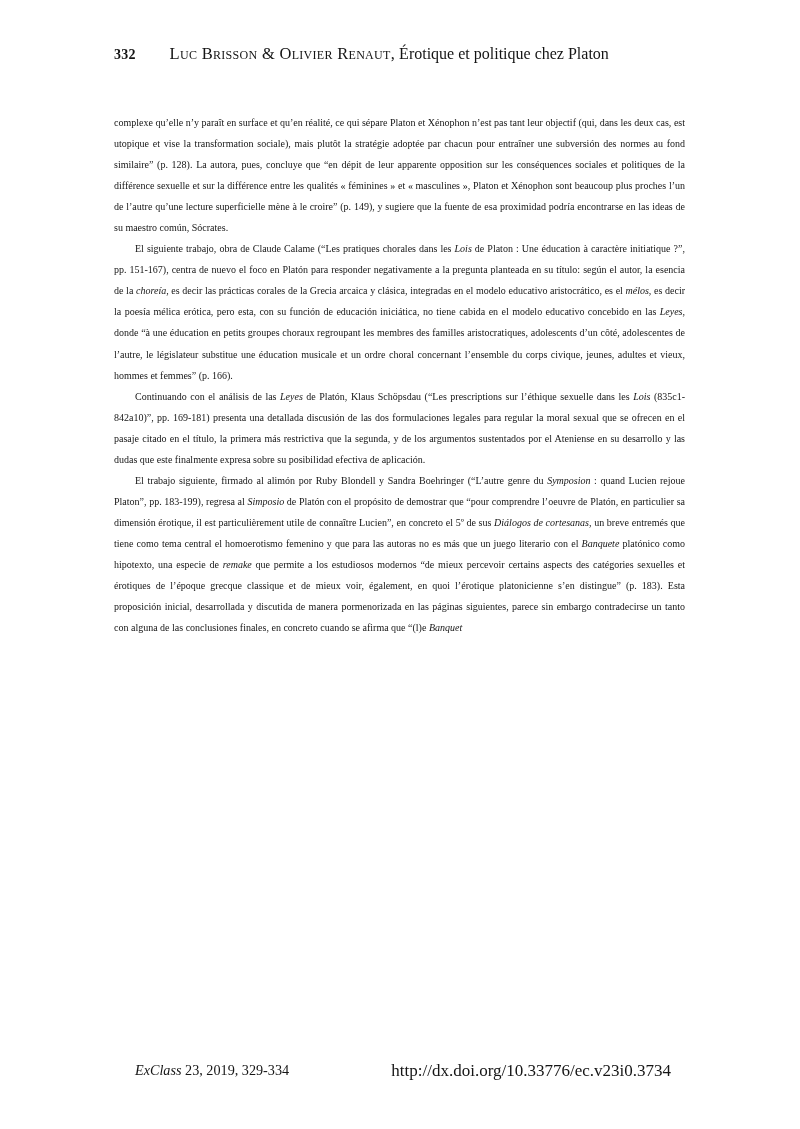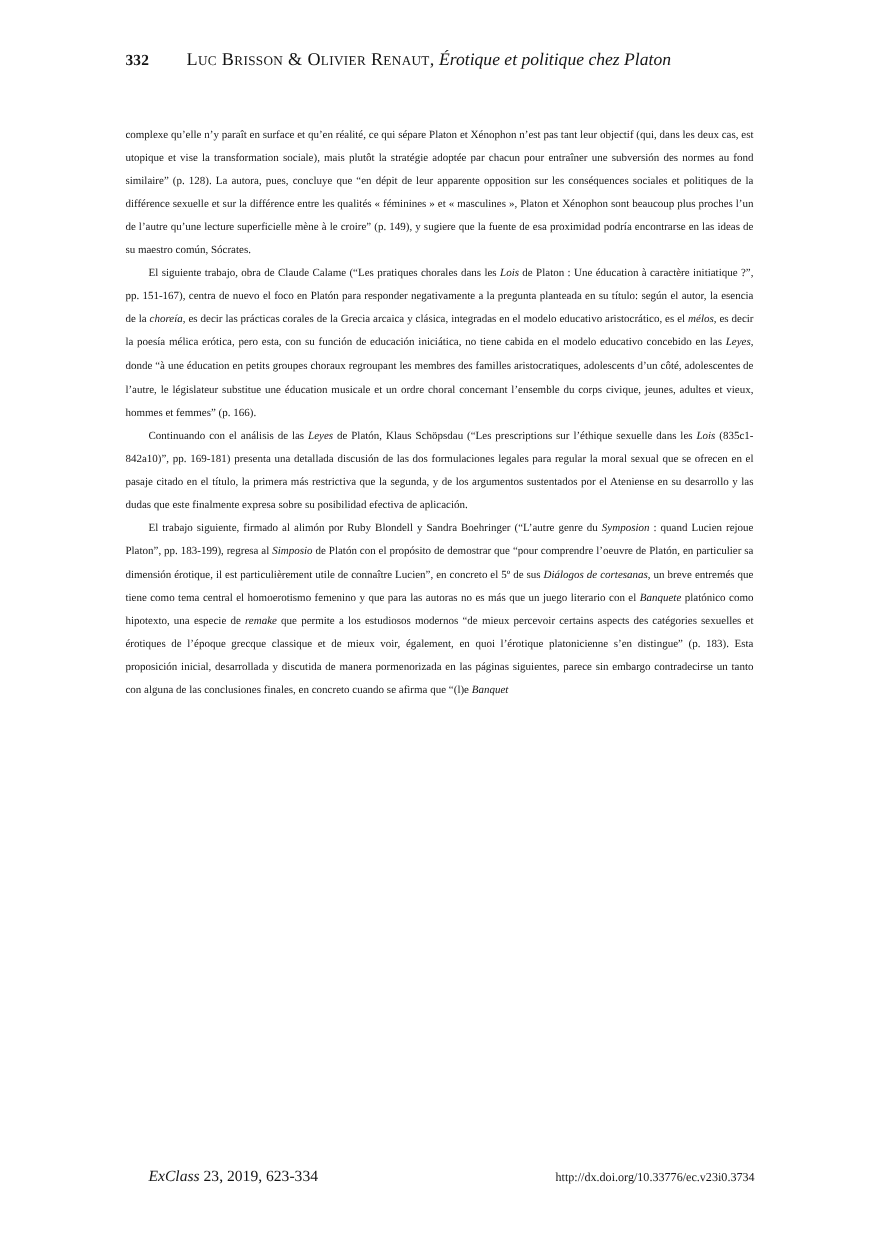--- a/index.html
+++ b/index.html
@@ -36,21 +36,20 @@
     letter-spacing: 0.2px;
   }
   .head-gap { display: inline-block; width: 34px; }
   .smallcaps {
     font-variant: small-caps;
     font-size: 16.5px;
     letter-spacing: 0.3px;
     margin-top: 40px;
   }
   .head-title {
-    font-style: italic;
     font-size: 16px;
   }
   
   .textblock {
     position: absolute;
     left: 114px;
     top: 112px;
     width: 571px;
   }
   p.para {
@@ -80,23 +79,23 @@
   }
   .footer-left {
     position: absolute;
     left: 0;
     top: 0;
     white-space: nowrap;
   }
   .footer-left .jrn { font-style: italic; margin-left: 21px; }
   .footer-right {
     position: absolute;
-    right: 0;
+    right: 15px;
     top: 1px;
-    font-size: 11px;
+    font-size: 17px;
     white-space: nowrap;
   }
 </style>
 </head>
 <body>
 
 <div class="page">
 
   <div class="running-head">
     <span class="folio">332</span><span class="head-gap"></span><span class="smallcaps">Luc Brisson &amp; Olivier Renaut,</span> <span class="head-title">Érotique et politique chez Platon</span>
@@ -104,18 +103,18 @@
 
   <div class="textblock">
       <p class="para">complexe qu’elle n’y paraît en surface et qu’en réalité, ce qui sépare Platon et Xénophon n’est pas tant leur objectif (qui, dans les deux cas, est utopique et vise la transformation sociale), mais plutôt la stratégie adoptée par chacun pour entraîner une subversión des normes au fond similaire” (p. 128). La autora, pues, concluye que “en dépit de leur apparente opposition sur les conséquences sociales et politiques de la différence sexuelle et sur la différence entre les qualités « féminines » et « masculines », Platon et Xénophon sont beaucoup plus proches l’un de l’autre qu’une lecture superficielle mène à le croire” (p. 149), y sugiere que la fuente de esa proximidad podría encontrarse en las ideas de su maestro común, Sócrates.</p>
       <p class="para indent">El siguiente trabajo, obra de Claude Calame (“Les pratiques chorales dans les <i class="it">Lois</i> de Platon : Une éducation à caractère initiatique ?”, pp. 151-167), centra de nuevo el foco en Platón para responder negativamente a la pregunta planteada en su título: según el autor, la esencia de la <i class="it">choreía</i>, es decir las prácticas corales de la Grecia arcaica y clásica, integradas en el modelo educativo aristocrático, es el <i class="it">mélos</i>, es decir la poesía mélica erótica, pero esta, con su función de educación iniciática, no tiene cabida en el modelo educativo concebido en las <i class="it">Leyes</i>, donde “à une éducation en petits groupes choraux regroupant les membres des familles aristocratiques, adolescents d’un côté, adolescentes de l’autre, le législateur substitue une éducation musicale et un ordre choral concernant l’ensemble du corps civique, jeunes, adultes et vieux, hommes et femmes” (p. 166).</p>
       <p class="para indent">Continuando con el análisis de las <i class="it">Leyes</i> de Platón, Klaus Schöpsdau (“Les prescriptions sur l’éthique sexuelle dans les <i class="it">Lois</i> (835c1-842a10)”, pp. 169-181) presenta una detallada discusión de las dos formulaciones legales para regular la moral sexual que se ofrecen en el pasaje citado en el título, la primera más restrictiva que la segunda, y de los argumentos sustentados por el Ateniense en su desarrollo y las dudas que este finalmente expresa sobre su posibilidad efectiva de aplicación.</p>
       <p class="para indent">El trabajo siguiente, firmado al alimón por Ruby Blondell y Sandra Boehringer (“L’autre genre du <i class="it">Symposion</i> : quand Lucien rejoue Platon”, pp. 183-199), regresa al <i class="it">Simposio</i> de Platón con el propósito de demostrar que “pour comprendre l’oeuvre de Platón, en particulier sa dimensión érotique, il est particulièrement utile de connaître Lucien”, en concreto el 5º de sus <i class="it">Diálogos de cortesanas</i>, un breve entremés que tiene como tema central el homoerotismo femenino y que para las autoras no es más que un juego literario con el <i class="it">Banquete</i> platónico como hipotexto, una especie de <i class="it">remake</i> que permite a los estudiosos modernos “de mieux percevoir certains aspects des catégories sexuelles et érotiques de l’époque grecque classique et de mieux voir, également, en quoi l’érotique platonicienne s’en distingue” (p. 183). Esta proposición inicial, desarrollada y discutida de manera pormenorizada en las páginas siguientes, parece sin embargo contradecirse un tanto con alguna de las conclusiones finales, en concreto cuando se afirma que “(l)e <i class="it">Banquet</i></p>
     </div>
 
   <div class="footer">
     <div class="footer-left">
-      <span class="jrn">ExClass</span><span> 23, 2019, 623-334</span>
+      <span class="jrn">ExClass</span><span> 23, 2019, 329-334</span>
     </div>
     <div class="footer-right">http://dx.doi.org/10.33776/ec.v23i0.3734</div>
   </div>
 
 </div>
 
 </body></html>

